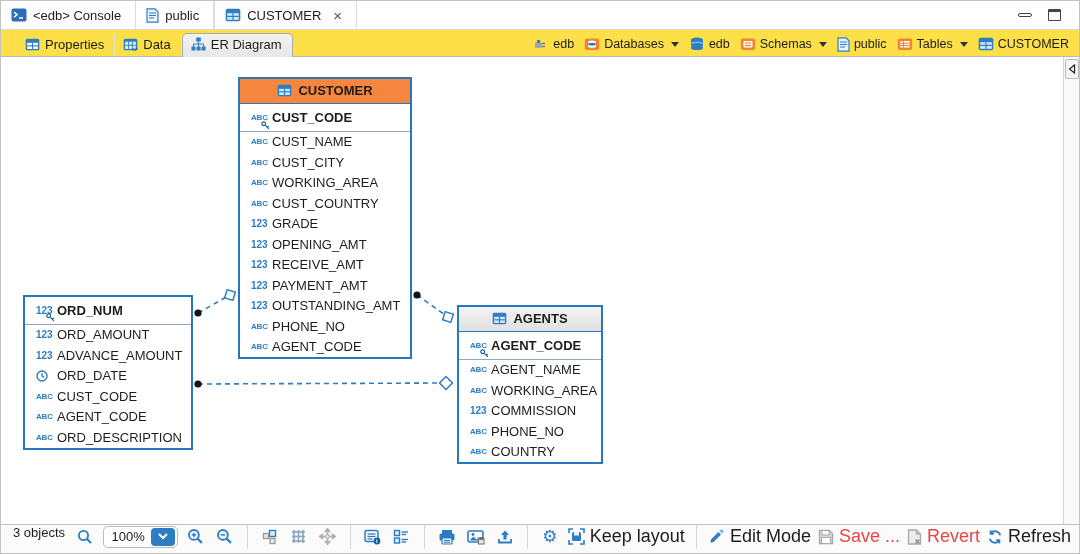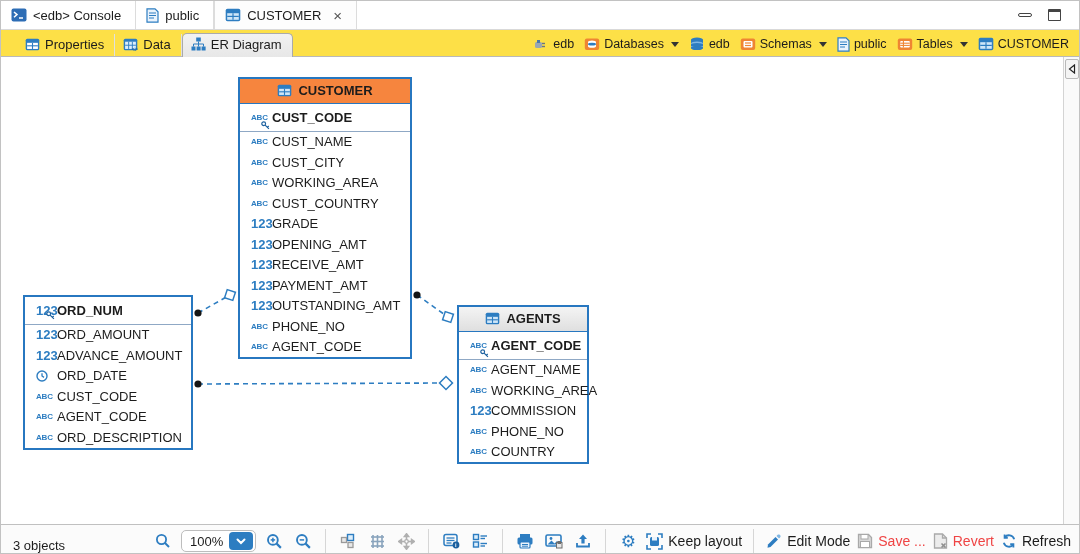--- a/index.html
+++ b/index.html
@@ -34,33 +34,33 @@
 
   .entity { position:absolute; background:#fff; border:2px solid #2777c0; z-index:2; }
   .ehead { height:25px; display:flex; align-items:center; justify-content:center; gap:6px;
     font-size:13px; font-weight:700; background:linear-gradient(#f4f4f4,#dfdfdf); border-bottom:1px solid #2777c0; }
   .ehead.accent { background:#f6853e; }
   .erow { height:20.5px; display:flex; align-items:center; padding-left:5px; font-size:13px; white-space:nowrap;margin-left:6px; }
   .erow.key { height:27px; font-weight:700; }
   .ediv { border-top:1px solid #8fa8c5; }
   .ticonw { width:21px; min-width:21px; position:relative; display:flex; align-items:center; justify-content:flex-start; }
   .ticon { font-weight:700; color:#2d7dc1; font-size:8px; letter-spacing:-0.2px; }
-  .ticon.num { font-size:13px; letter-spacing:0; }
+  .ticon.num { font-size:10px; letter-spacing:0; }
   .keyover { position:absolute; left:10px; top:8px; }
 
   
-  .statusbar { height:30px; border-top:1px solid #c0c0c0; background:#fbfbfb; display:flex; align-items:flex-end; font-size:13px; padding:0 8px; }
+  .statusbar { height:30px; border-top:1px solid #c0c0c0; background:#fbfbfb; display:flex; align-items:flex-start; font-size:13px; padding:0 8px; }
   .sb-left { padding-left:4px; }
   .sb-controls { margin-left:auto; display:flex; align-items:center; gap:7px; }
   .vsep { width:1px; height:24px; background:#d6d6d6; margin:0 4px; }
   .zoombox { display:flex; align-items:center; border:1px solid #bdbdbd; border-radius:5px; background:#fff; padding:1px 2px 1px 8px; gap:6px; }
   .zoombox .zval { font-size:13px; }
   .zbtn { width:24px; height:18px; background:#2d7dc1; border-radius:4px; display:flex; align-items:center; justify-content:center; }
   .sb-item { display:flex; align-items:center; gap:5px; }
-  .sb-label { font-size:14px; }
+  .sb-label { font-size:18px; }
   .sb-label.dis { color:#ef4444; }
   .ibtn { display:flex; align-items:center; justify-content:center; width:22px; height:22px; }
   .gear-glyph { color:#2d7dc1; font-size:17px; line-height:1; }
   svg { display:block; }
 </style>
 </head>
 <body>
 
 <div class="app">
 
@@ -353,21 +353,21 @@
             </span>
             <span>PHONE_NO</span>
           </div>
           <div class="erow">
             <span class="ticonw">
               <span class="ticon">ABC</span>
             </span>
             <span>AGENT_CODE</span>
           </div>
         </div>
-        <div class="entity" style="left: 456px; top: 248px; width: 132px;">
+        <div class="entity" style="left: 456px; top: 248px; width: 146px;">
           <div class="ehead">
             <svg width="15" height="13" viewBox="0 0 16 14">
               <rect x="0.7" y="0.7" width="14.6" height="12.6" rx="1.8" fill="#2d7dc1"></rect>
               <rect x="2.2" y="5.2" width="11.6" height="6.6" fill="#cfe6f8"></rect>
               <line x1="8" y1="5.2" x2="8" y2="11.8" stroke="#2d7dc1" stroke-width="1.2"></line>
               <line x1="2.2" y1="8.4" x2="13.8" y2="8.4" stroke="#2d7dc1" stroke-width="1.2"></line>
             </svg>
             <span>AGENTS</span>
           </div>
           <div class="erow key">

